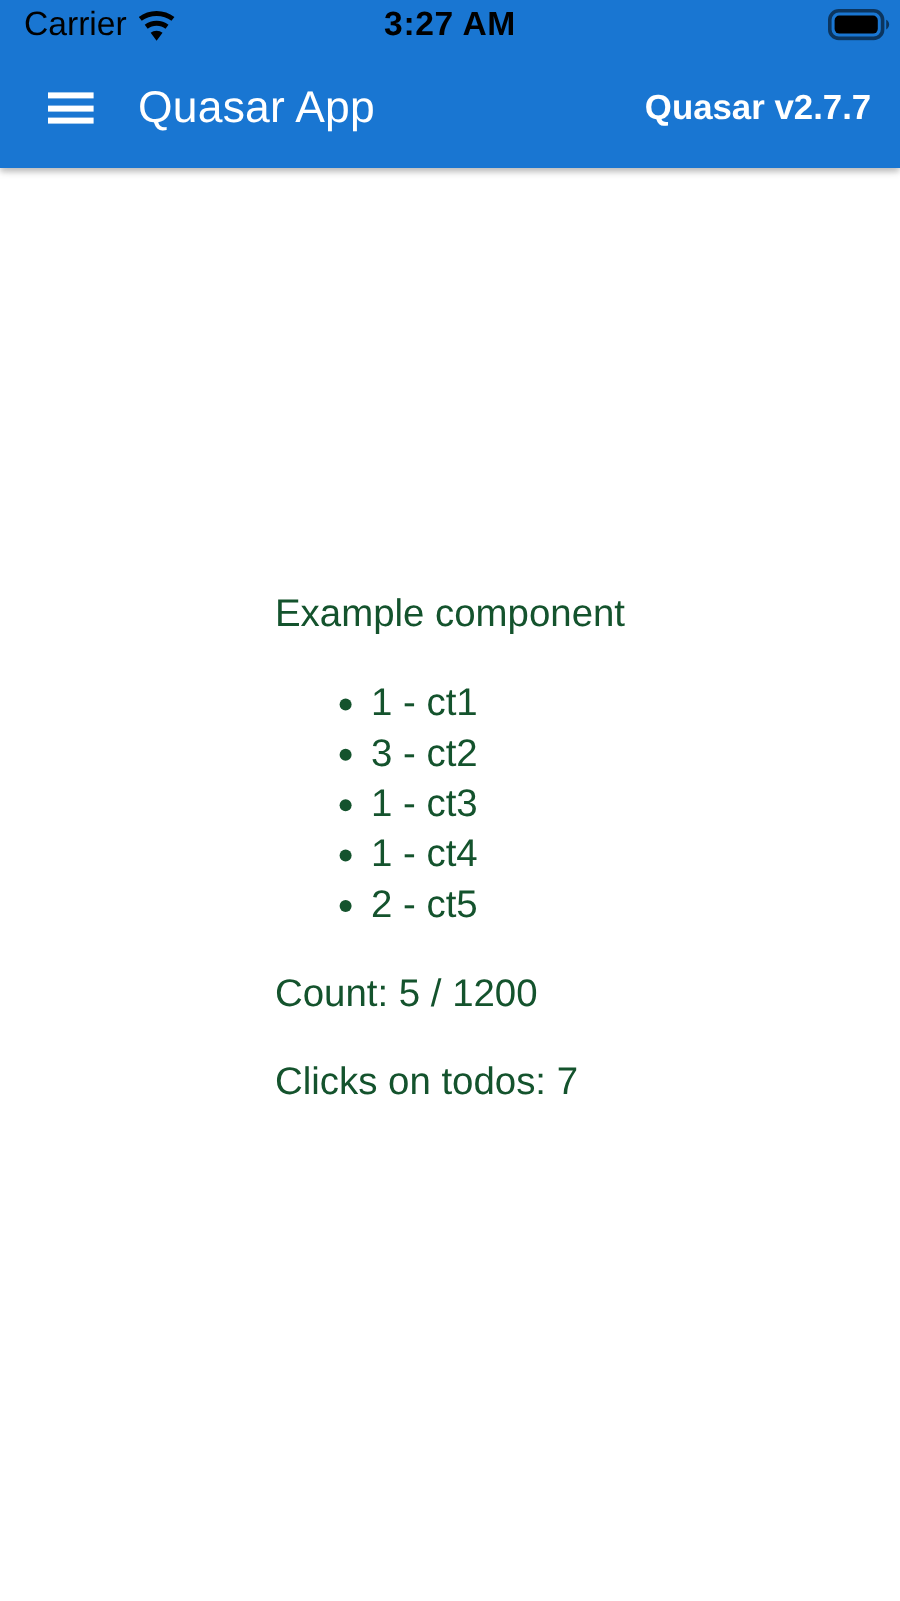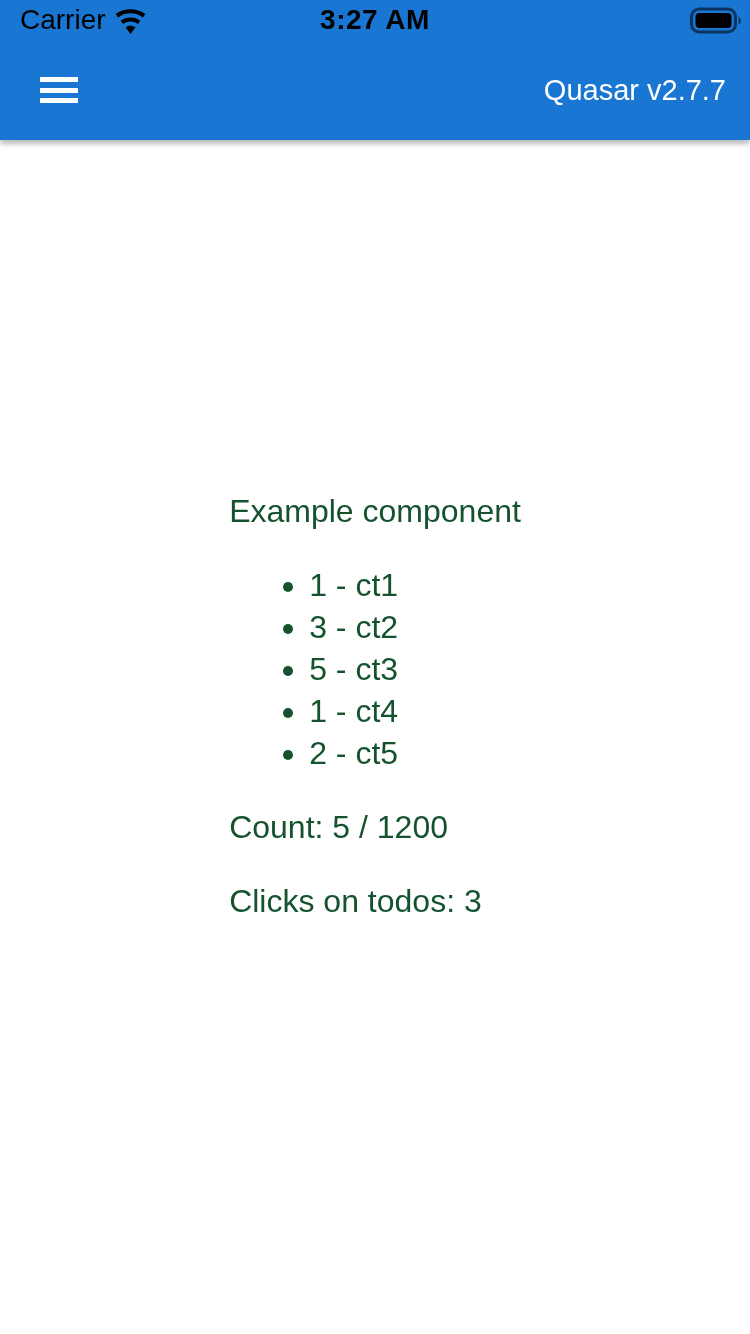--- a/index.html
+++ b/index.html
@@ -75,21 +75,21 @@
   .toolbar-title {
     margin-left: 21px;
     font-size: 37px;
     font-weight: 400;
     letter-spacing: 0.2px;
     white-space: nowrap;
   }
   .toolbar-version {
     margin-left: auto;
     font-size: 29px;
-    font-weight: 400;
+    font-weight: 700;
     white-space: nowrap;
   }
 
   
   .page {
     height: 1194px;
     display: flex;
     flex-direction: column;
     align-items: center;
     justify-content: center;
@@ -137,33 +137,34 @@
         </svg>
       </div>
     </div>
 
     <div class="toolbar">
       <button class="menu-btn" aria-label="menu">
         <span class="bar"></span>
         <span class="bar"></span>
         <span class="bar"></span>
       </button>
+      <div class="toolbar-title">Quasar App</div>
       <div class="toolbar-version">Quasar v2.7.7</div>
     </div>
 
   </header>
 
   <main class="page">
     <div class="content-block">
       <p>Example component</p>
       <ul>
         <li>1 - ct1</li>
         <li>3 - ct2</li>
-        <li>5 - ct3</li>
+        <li>1 - ct3</li>
         <li>1 - ct4</li>
         <li>2 - ct5</li>
       </ul>
       <p>Count: 5 / 1200</p>
-      <p>Clicks on todos: 3</p>
+      <p>Clicks on todos: 7</p>
     </div>
   </main>
 
 </div>
 
 </body></html>

